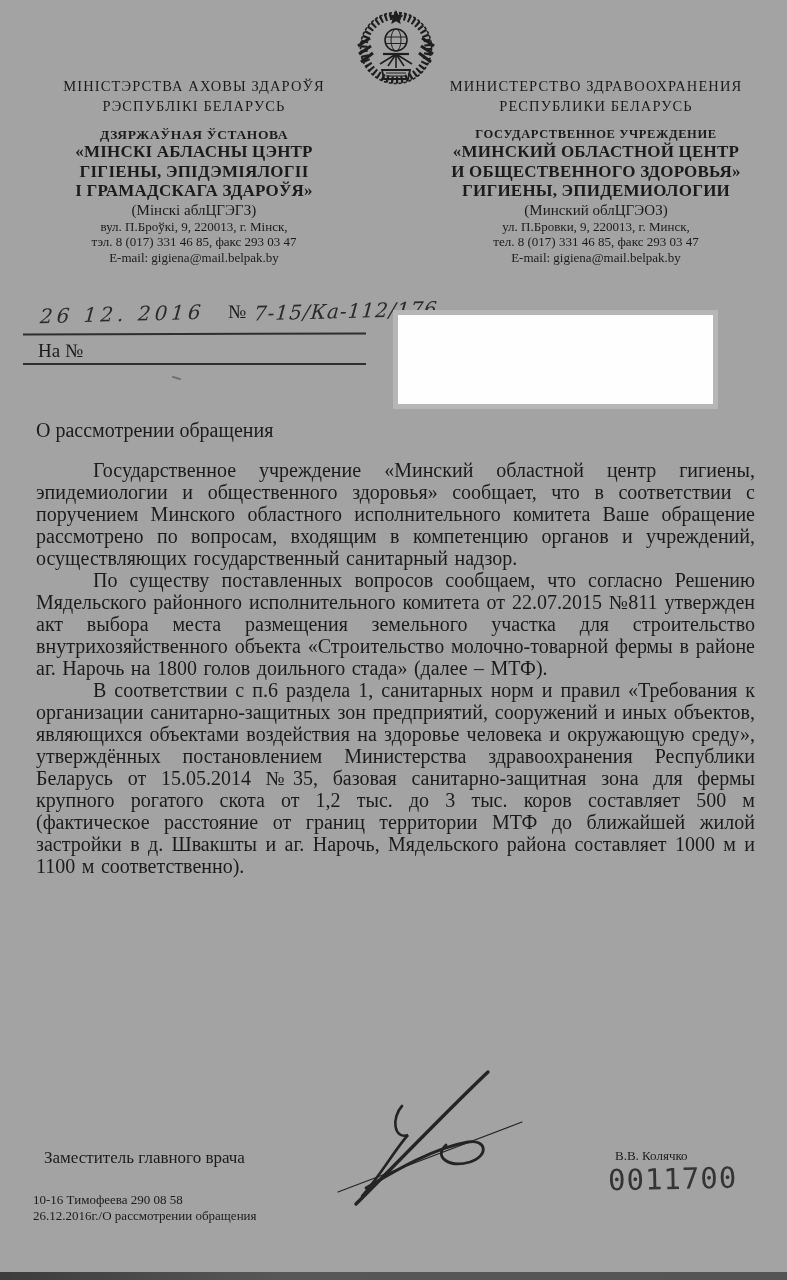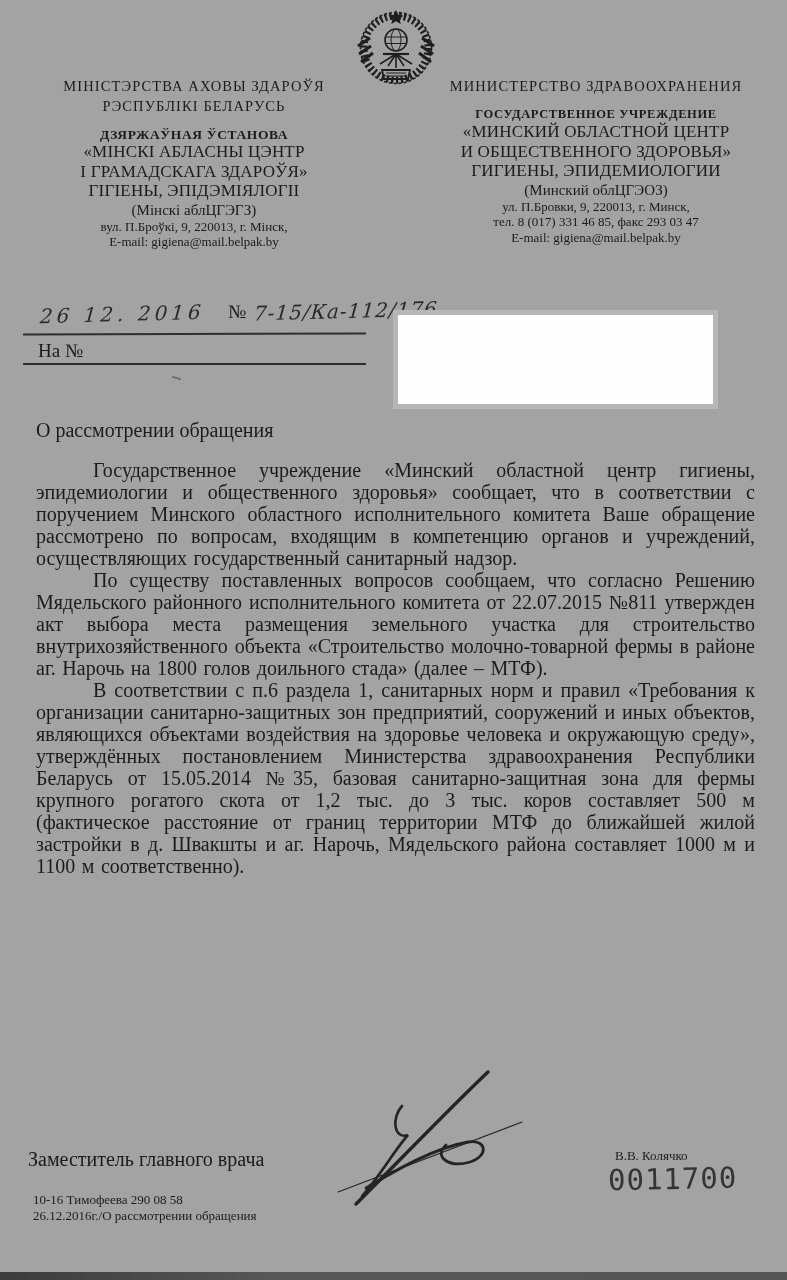--- a/index.html
+++ b/index.html
@@ -10,21 +10,21 @@
     color:#1b1b1b;
   }
   
   .emblem{position:absolute; left:350px; top:6px; width:92px; height:88px;}
   .lh{position:absolute; top:76px; text-align:center; line-height:19px;}
   .lh-left{left:26px; width:336px;}
   .lh-right{left:418px; width:356px;}
   .lh .ministry{font-size:14.5px; letter-spacing:1.1px; line-height:20px;}
   .lh .gov{margin-top:11px; font-weight:bold; font-size:12.5px; letter-spacing:0.6px; line-height:15px;}
   .lh-left .gov{font-size:13.5px;}
-  .lh .orgname{font-weight:normal; font-size:17px; line-height:19.5px; letter-spacing:0.2px;}
+  .lh .orgname{font-weight:bold; font-size:17px; line-height:19.5px; letter-spacing:0.2px;}
   .lh .short{font-size:15px; line-height:17px; margin-top:1px;}
   .lh .addr{font-size:13px; line-height:15.5px;}
   
   .hand{
     font-family:"DejaVu Serif","Liberation Serif",serif;
     font-style:italic; color:#2a2a2a;
     display:inline-block; transform:rotate(-1.5deg) skewX(-6deg);
   }
   .ref-date{position:absolute; left:40px; top:302px; font-size:20px; letter-spacing:4px;}
   .ref-no{position:absolute; left:228px; top:299px; font-size:19px;}
@@ -40,21 +40,21 @@
   }
   .speck{position:absolute; left:172px; top:377px; width:9px; height:2px; background:#6e6e6e; transform:rotate(18deg);}
   
   .subject{position:absolute; left:36px; top:419px; font-size:20px;}
   .body-text{position:absolute; left:36px; top:459px; width:719px;}
   .body-text p{
     margin:0; text-indent:57px; text-align:justify;
     font-size:20px; line-height:22px; word-spacing:1.5px;
   }
   
-  .sig-title{position:absolute; left:28px; top:1148px; font-size:20px;text-align:center;}
+  .sig-title{position:absolute; left:44px; top:1148px; font-size:17px;text-align:center;}
   .sig-name{position:absolute; left:615px; top:1148px; font-size:13px;}
   .sig-scribble{position:absolute; left:336px; top:1068px; width:210px; height:145px;}
   .stamp-number{
     position:absolute; left:608px; top:1162px;
     font-family:"DejaVu Sans Mono",monospace; font-size:29px; letter-spacing:1px;
     color:#343434; transform:rotate(-1.2deg);
   }
   
   .footer{position:absolute; left:33px; top:1192px; font-size:13px; line-height:16px;}
   .bottom-bar{
@@ -92,29 +92,31 @@
     </g>
 
     <path d="M46 4 l2.3 4.8 5.2 .6 -3.9 3.5 1.1 5.1 -4.7 -2.7 -4.7 2.7 1.1 -5.1 -3.9 -3.5 5.2 -.6 z" fill="#1e1e1e"></path>
   </svg>
 
   <div class="lh lh-left">
     <div class="ministry">МІНІСТЭРСТВА  АХОВЫ  ЗДАРОЎЯ</div>
     <div class="ministry">РЭСПУБЛІКІ  БЕЛАРУСЬ</div>
     <div class="gov">ДЗЯРЖАЎНАЯ  ЎСТАНОВА</div>
     <div class="orgname">«МІНСКІ  АБЛАСНЫ  ЦЭНТР</div>
+    <div class="orgname">ГІГІЕНЫ,  ЭПІДЭМІЯЛОГІІ</div>
     <div class="orgname">І  ГРАМАДСКАГА  ЗДАРОЎЯ»</div>
-    <div class="orgname">ГІГІЕНЫ,  ЭПІДЭМІЯЛОГІІ</div>
     <div class="short">(Мінскі аблЦГЭГЗ)</div>
     <div class="addr">вул. П.Броўкі, 9, 220013, г. Мінск,</div>
+    <div class="addr">тэл. 8 (017) 331 46 85,  факс 293 03 47</div>
     <div class="addr">E-mail: gigiena@mail.belpak.by</div>
   </div>
 
   <div class="lh lh-right">
     <div class="ministry">МИНИСТЕРСТВО ЗДРАВООХРАНЕНИЯ</div>
+    <div class="ministry">РЕСПУБЛИКИ  БЕЛАРУСЬ</div>
     <div class="gov">ГОСУДАРСТВЕННОЕ УЧРЕЖДЕНИЕ</div>
     <div class="orgname">«МИНСКИЙ  ОБЛАСТНОЙ  ЦЕНТР</div>
     <div class="orgname">И ОБЩЕСТВЕННОГО ЗДОРОВЬЯ»</div>
     <div class="orgname">ГИГИЕНЫ, ЭПИДЕМИОЛОГИИ</div>
     <div class="short">(Минский облЦГЭОЗ)</div>
     <div class="addr">ул. П.Бровки, 9, 220013, г. Минск,</div>
     <div class="addr">тел. 8 (017) 331 46 85,  факс 293 03 47</div>
     <div class="addr">E-mail: gigiena@mail.belpak.by</div>
   </div>
 

